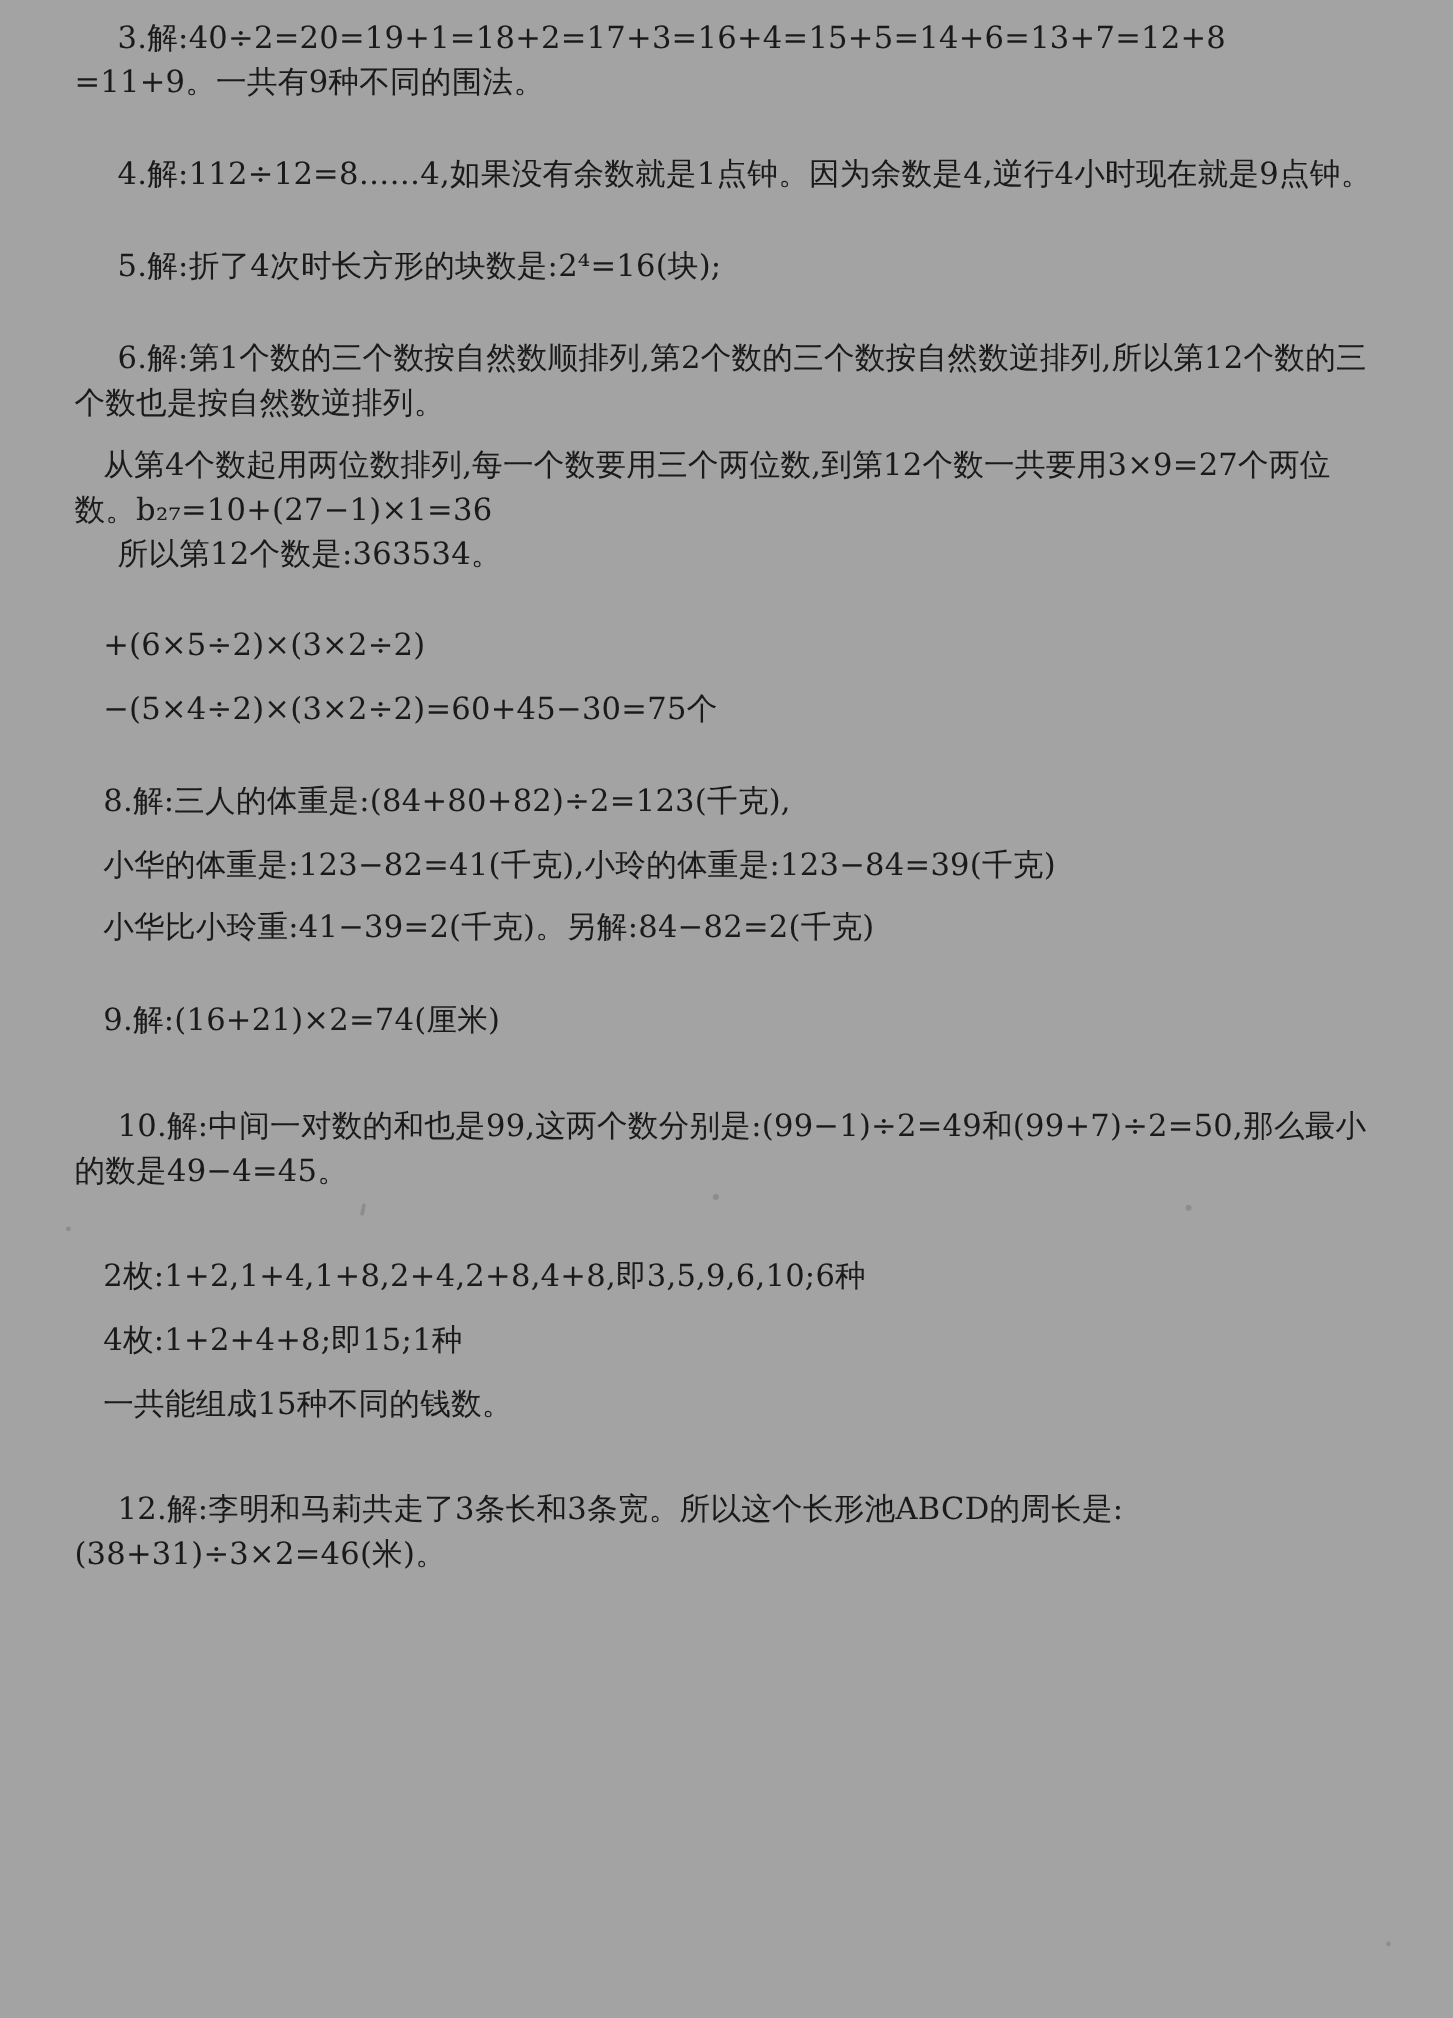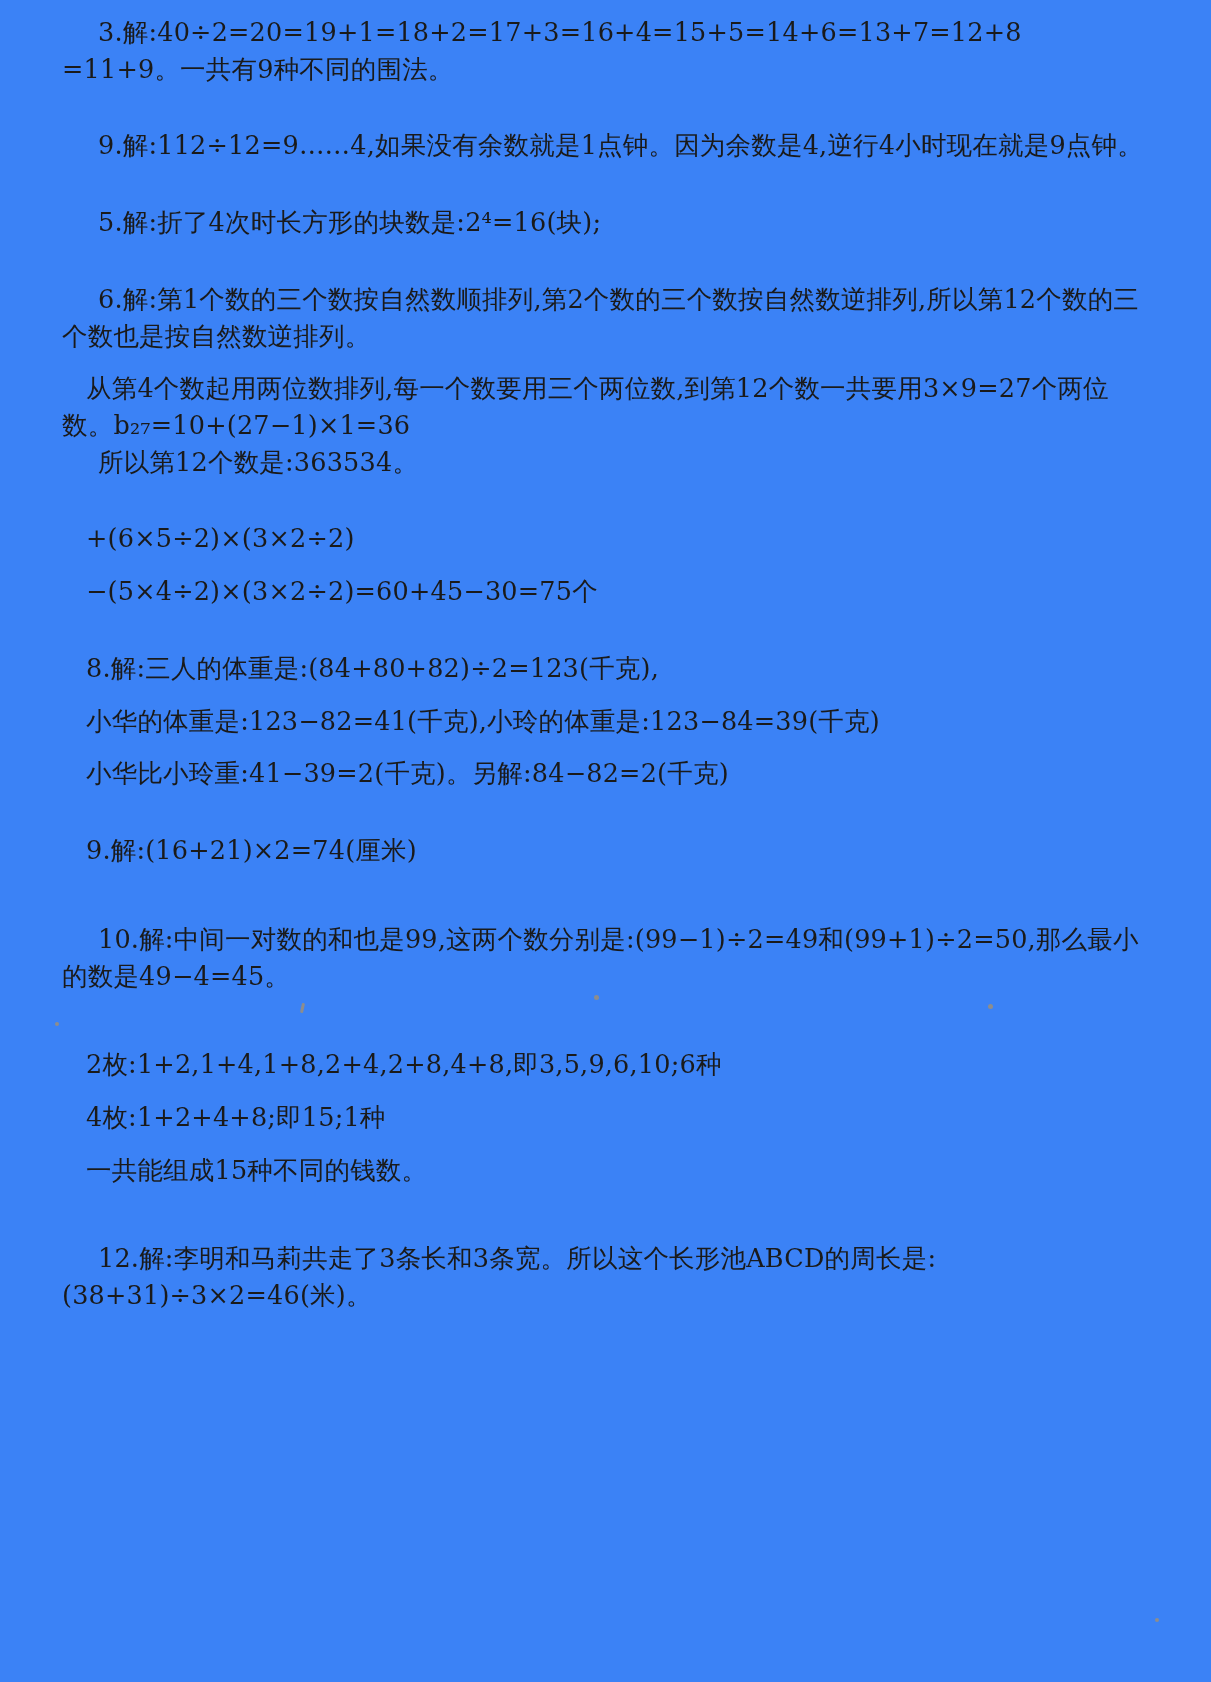--- a/index.html
+++ b/index.html
@@ -12,21 +12,21 @@
     min-height: 1682px;
     font-family: "DejaVu Serif", "Liberation Serif", serif;
     color: #1a1a1a;
   }
   #page {
     position: relative;
     width: 1211px;
     min-height: 1682px;
     padding: 14px 62px 10px 62px;
     box-sizing: border-box;
-    background: #3b82f6;
+    background: #a3a3a3;
   }
   .block {
     margin: 0 0 18px 0;
   }
   .line {
     font-size: 25.5px;
     line-height: 1.44;
     letter-spacing: 0.2px;
     white-space: pre-wrap;
     word-break: break-word;
@@ -52,21 +52,21 @@
 <body>
 
 <div id="page">
 
   <div class="block gap-lg">
     <div class="line indent1">3.解:40÷2=20=19+1=18+2=17+3=16+4=15+5=14+6=13+7=12+8</div>
     <div class="line indent0">=11+9。一共有9种不同的围法。</div>
   </div>
 
   <div class="block gap-lg">
-    <div class="line indent1">9.解:112÷12=9……4,如果没有余数就是1点钟。因为余数是4,逆行4小时现在就是9点钟。</div>
+    <div class="line indent1">4.解:112÷12=8……4,如果没有余数就是1点钟。因为余数是4,逆行4小时现在就是9点钟。</div>
   </div>
 
   <div class="block gap-lg">
     <div class="line indent1">5.解:折了4次时长方形的块数是:2⁴=16(块);</div>
   </div>
 
   <div class="block gap-lg">
     <div class="line indent1">6.解:第1个数的三个数按自然数顺排列,第2个数的三个数按自然数逆排列,所以第12个数的三个数也是按自然数逆排列。</div>
     <div class="line indent2">从第4个数起用两位数排列,每一个数要用三个两位数,到第12个数一共要用3×9=27个两位数。b₂₇=10+(27−1)×1=36</div>
     <div class="line indent1">所以第12个数是:363534。</div>
@@ -81,21 +81,21 @@
     <div class="line indent2 gap-sm">8.解:三人的体重是:(84+80+82)÷2=123(千克),</div>
     <div class="line indent2 gap-sm">小华的体重是:123−82=41(千克),小玲的体重是:123−84=39(千克)</div>
     <div class="line indent2">小华比小玲重:41−39=2(千克)。另解:84−82=2(千克)</div>
   </div>
 
   <div class="block gap-xl">
     <div class="line indent2">9.解:(16+21)×2=74(厘米)</div>
   </div>
 
   <div class="block gap-xl">
-    <div class="line indent1">10.解:中间一对数的和也是99,这两个数分别是:(99−1)÷2=49和(99+1)÷2=50,那么最小的数是49−4=45。</div>
+    <div class="line indent1">10.解:中间一对数的和也是99,这两个数分别是:(99−1)÷2=49和(99+7)÷2=50,那么最小的数是49−4=45。</div>
   </div>
 
   <div class="block gap-xl">
     <div class="line indent2 gap-sm">2枚:1+2,1+4,1+8,2+4,2+8,4+8,即3,5,9,6,10;6种</div>
     <div class="line indent2 gap-sm">4枚:1+2+4+8;即15;1种</div>
     <div class="line indent2">一共能组成15种不同的钱数。</div>
   </div>
 
   <div class="block">
     <div class="line indent1">12.解:李明和马莉共走了3条长和3条宽。所以这个长形池ABCD的周长是:(38+31)÷3×2=46(米)。</div>

